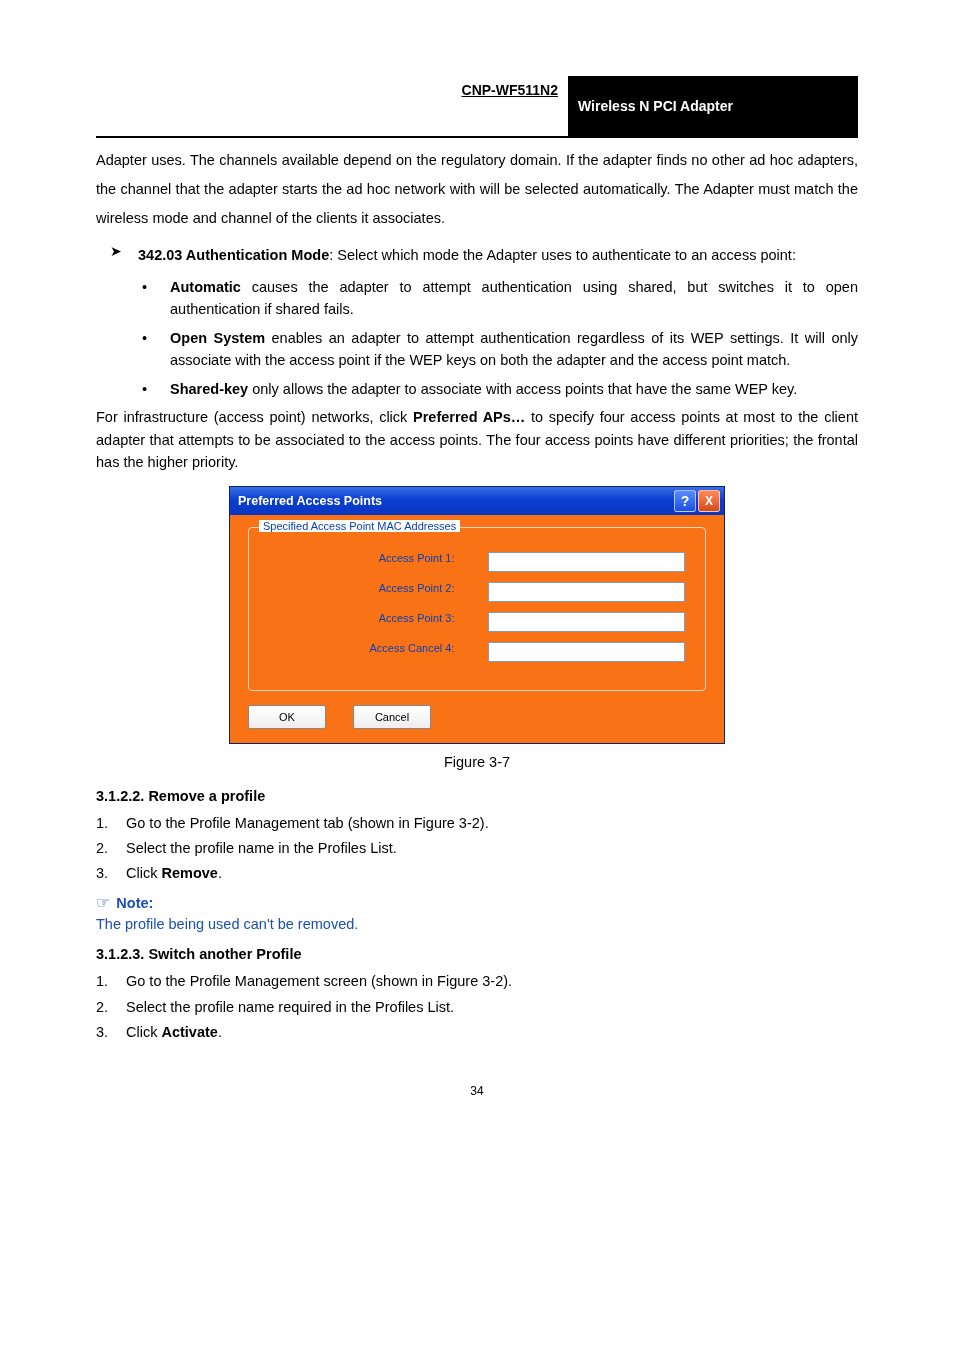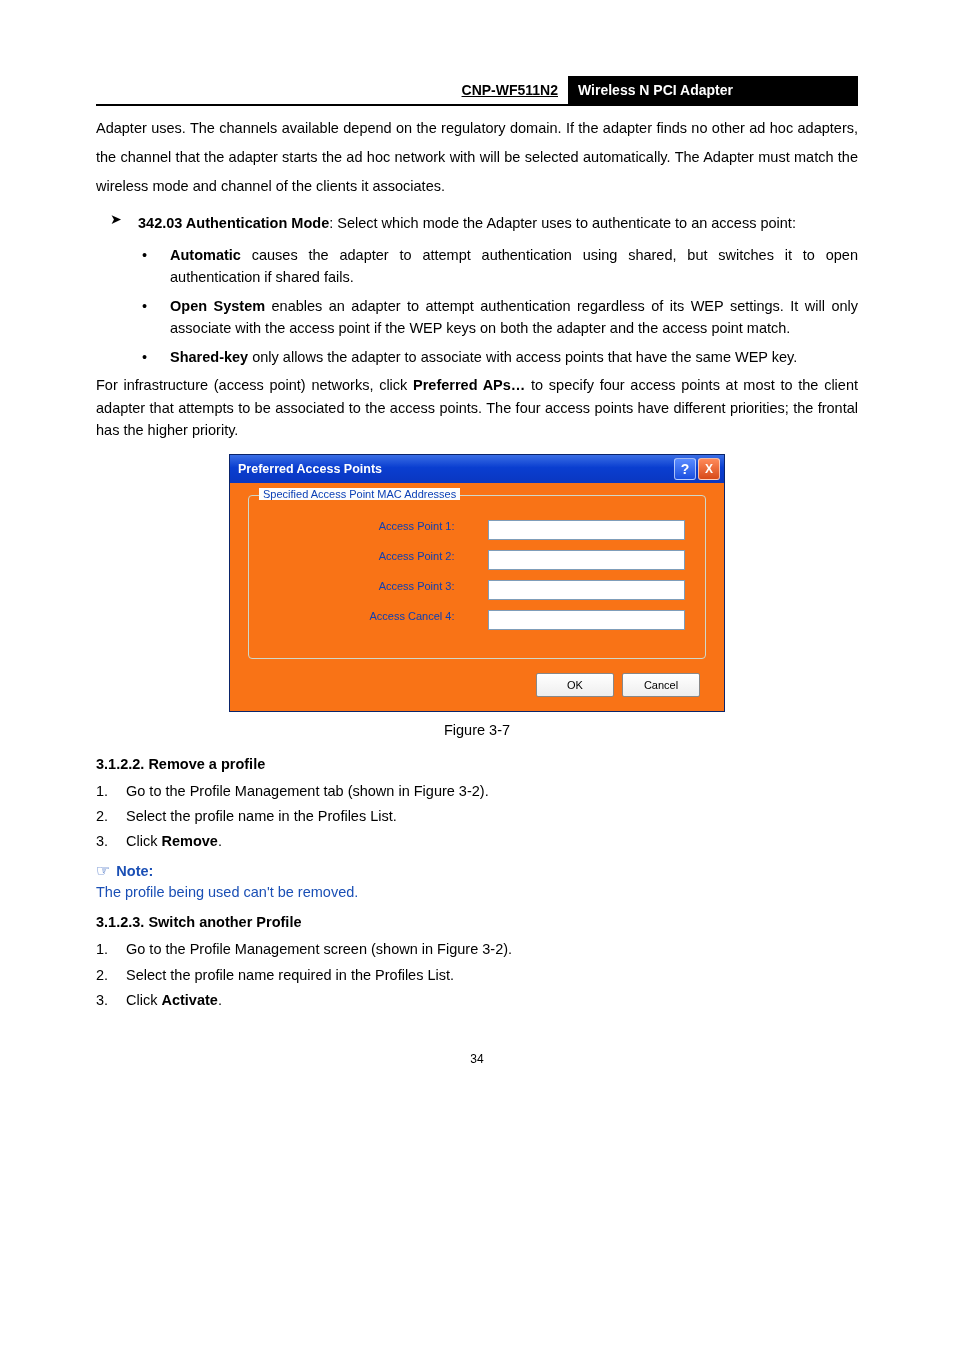--- a/index.html
+++ b/index.html
@@ -24,21 +24,21 @@
     font-weight: bold;
     font-size: 14px;
     padding: 6px 10px 6px 0;
   }
   .header-right {
     width: 270px;
     background: #000;
     color: #fff;
     font-weight: bold;
     font-size: 14px;
-    padding: 6px 10px;
+    padding: 22px 10px;
     position: relative;
   }
   .header-right::after{
     content:"";
     position:absolute;
     right:-6px;top:0;bottom:0;width:6px;
     background:#fff;
   }
   p.body {
     font-size: 14.5px;
@@ -135,22 +135,22 @@
     font-size: 11px;
   }
   .row-input {
     width: 215px;
     height: 18px;
     border: 1px solid #7f9db9;
     background: #fff;
   }
   .dlg-buttons {
     display: flex;
-    justify-content: flex-end;
-    gap: 8px;
+    justify-content: flex-start;
+    gap: 27px;
     margin-top: 14px;
     padding-right: 6px;
   }
   .dlg-btn {
     width: 76px;
     height: 22px;
     border: 1px solid #888;
     background: linear-gradient(#fff,#eee);
     font-size: 11px;
     display: flex;

